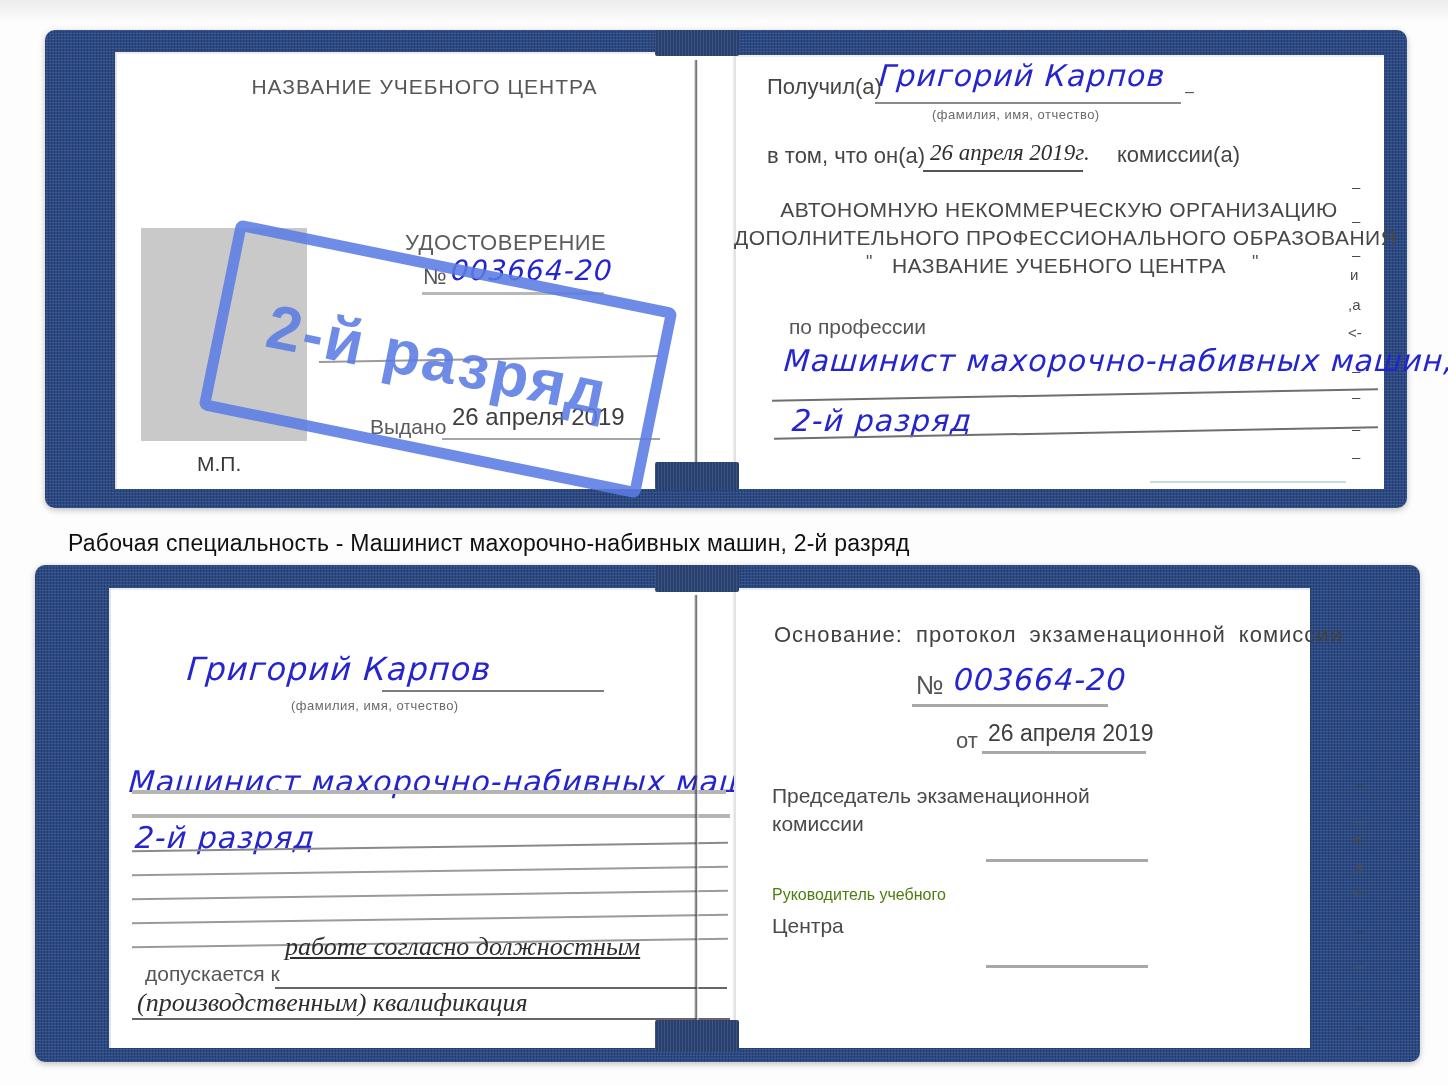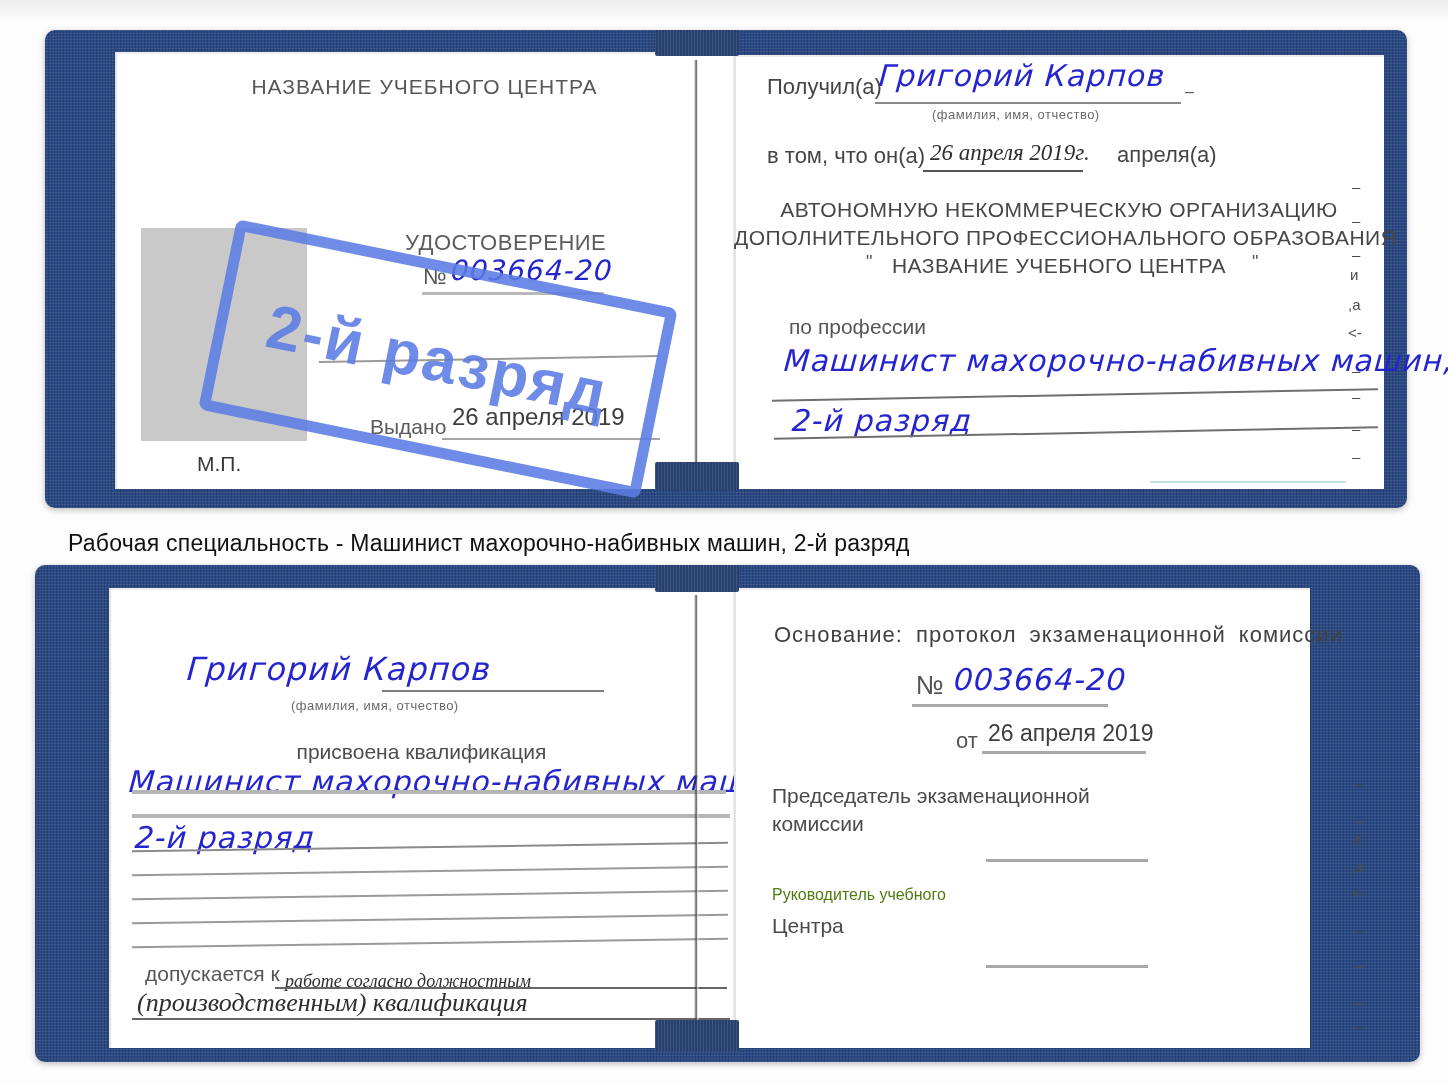--- a/index.html
+++ b/index.html
@@ -113,21 +113,21 @@
 
 <div class="page page-front-right">
   <div class="t" style="left:33px;top:19px;font-size:22px;color:#454545;">Получил(а)</div>
   <div class="t hand" style="left:145px;top:3px;font-size:30px;">Григорий Карпов</div>
   <div class="ln" style="left:141px;top:47px;width:306px;background:#8a8a8a;"></div>
   <div class="t small-hint" style="left:198px;top:52px;">(фамилия, имя, отчество)</div>
   <div class="t" style="left:451px;top:28px;color:#555;">–</div>
   <div class="t" style="left:33px;top:88px;font-size:22px;color:#454545;">в том, что он(а)</div>
   <div class="t ser" style="left:196px;top:85px;font-size:23px;">26 апреля 2019г.</div>
   <div class="ln" style="left:189px;top:115px;width:160px;background:#555;"></div>
-  <div class="t" style="left:383px;top:87px;font-size:22px;color:#454545;">апреля(а)</div>
+  <div class="t" style="left:383px;top:87px;font-size:22px;color:#454545;">комиссии(а)</div>
   <div class="t ctr" style="top:143px;font-size:21px;color:#474747;letter-spacing:.5px;">АВТОНОМНУЮ НЕКОММЕРЧЕСКУЮ ОРГАНИЗАЦИЮ</div>
   <div class="t ctr" style="top:171px;font-size:21px;color:#474747;letter-spacing:.5px;">ДОПОЛНИТЕЛЬНОГО ПРОФЕССИОНАЛЬНОГО ОБРАЗОВАНИЯ</div>
   <div class="t" style="left:132px;top:197px;font-size:18px;color:#555;">"</div>
   <div class="t ctr" style="top:199px;font-size:21px;color:#474747;letter-spacing:.5px;">НАЗВАНИЕ УЧЕБНОГО ЦЕНТРА</div>
   <div class="t" style="left:518px;top:197px;font-size:18px;color:#555;">"</div>
   <div class="t" style="left:55px;top:260px;font-size:21px;color:#565656;">по профессии</div>
   <div class="t hand" style="left:50px;top:288px;font-size:30px;">Машинист махорочно-набивных машин,</div>
   <div class="ln ln-dark" style="left:38px;top:339px;width:606px;transform:rotate(-1.1deg);"></div>
   <div class="t hand" style="left:58px;top:348px;font-size:30px;">2-й разряд</div>
   <div class="ln ln-dark" style="left:40px;top:377px;width:604px;transform:rotate(-1.1deg);"></div>
@@ -148,32 +148,31 @@
   <span class="frag" style="left:1320px;top:357px;">–</span>
   <span class="frag" style="left:1320px;top:392px;">–</span>
   <span class="frag" style="left:1320px;top:428px;">–</span>
   <span class="frag" style="left:1320px;top:453px;">–</span>
 </div>
 
 <div class="page page-back-left">
   <div class="t hand" style="left:78px;top:62px;font-size:32px;">Григорий Карпов</div>
   <div class="ln" style="left:273px;top:102px;width:222px;background:#7d7d7d;"></div>
   <div class="t small-hint" style="left:182px;top:110px;">(фамилия, имя, отчество)</div>
-  <div class="t ctr" style="top:152px;font-size:21px;color:#4d4d4d;">присвоена квалификация</div>
   <div class="t hand" style="left:20px;top:176px;font-size:30px;">Машинист махорочно-набивных машин,</div>
   <div class="ln ln-thick" style="left:23px;top:202px;width:594px;"></div>
   <div class="ln ln-thick" style="left:23px;top:226px;width:598px;"></div>
   <div class="t hand" style="left:26px;top:232px;font-size:30px;">2-й разряд</div>
   <div class="ln" style="left:23px;top:258px;width:596px;background:#8a8a8a;transform:rotate(-0.8deg);"></div>
   <div class="ln" style="left:23px;top:282px;width:596px;transform:rotate(-0.8deg);"></div>
   <div class="ln" style="left:23px;top:306px;width:596px;transform:rotate(-0.8deg);"></div>
   <div class="ln" style="left:23px;top:330px;width:596px;transform:rotate(-0.8deg);"></div>
   <div class="ln" style="left:23px;top:354px;width:596px;transform:rotate(-0.8deg);"></div>
   <div class="t" style="left:36px;top:374px;font-size:21px;color:#575757;">допускается к</div>
-  <div class="t ser" style="left:176px;top:383px;font-size:18px;text-decoration:underline;">работе согласно должностным</div>
+  <div class="t ser" style="left:176px;top:344px;font-size:26px;text-decoration:underline;">работе согласно должностным</div>
   <div class="ln" style="left:166px;top:399px;width:452px;background:#666;"></div>
   <div class="t ser" style="left:28px;top:400px;font-size:26px;">(производственным) квалификация</div>
   <div class="ln" style="left:23px;top:430px;width:598px;background:#666;"></div>
 </div>
 
 <div class="page page-back-right">
   <div class="t" style="left:40px;top:34px;font-size:22px;color:#414141;letter-spacing:1px;word-spacing:6px;">Основание:  протокол экзаменационной комиссии</div>
   <div class="t" style="left:182px;top:82px;font-size:26px;color:#555;">№</div>
   <div class="t hand" style="left:220px;top:74px;font-size:30px;">003664-20</div>
   <div class="ln" style="left:178px;top:116px;width:196px;height:3px;background:#a8a8a8;"></div>

